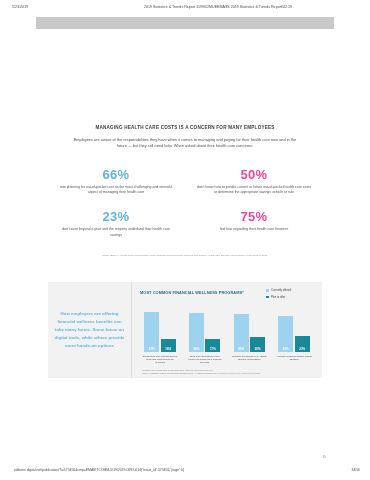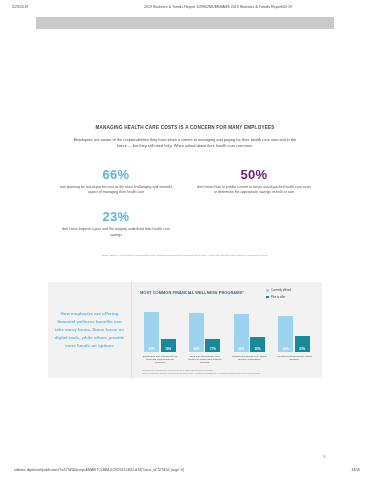--- a/index.html
+++ b/index.html
@@ -61,21 +61,21 @@
   }
   .stat { text-align: center; }
   .stat-num {
     font-size: 13px;
     font-weight: bold;
     letter-spacing: 0.3px;
     line-height: 1;
     margin-bottom: 4px;
   }
   .stat-1 .stat-num, .stat-3 .stat-num { color: #5fb4e5; }
-  .stat-2 .stat-num, .stat-4 .stat-num { color: #701a75; }
+  .stat-2 .stat-num, .stat-4 .stat-num { color: #ec4899; }
   .stat-desc {
     font-size: 3.5px;
     line-height: 1.62;
     color: #555;
     margin: 0 auto;
     max-width: 118px;
   }
 
   
   .source-line {
@@ -195,20 +195,24 @@
         <div class="stat-desc">rate planning for out-of-pocket cost as the most challenging and stressful aspect of managing their health care</div>
       </div>
       <div class="stat stat-2">
         <div class="stat-num">50%</div>
         <div class="stat-desc">don't know how to predict current or future out-of-pocket health care costs or determine the appropriate savings vehicle or rate</div>
       </div>
       <div class="stat stat-3">
         <div class="stat-num">23%</div>
         <div class="stat-desc">don't save beyond a year and the majority underfund their health care savings</div>
       </div>
+      <div class="stat stat-4">
+        <div class="stat-num">75%</div>
+        <div class="stat-desc">feel fear regarding their health care finances</div>
+      </div>
     </div>
 
     <div class="source-line">Source: Bank of America Merrill Lynch website, 2019 Workplace Benefits Report: Supplemental Content, Health Care Savings Account Survey of 801 workers, 2019.</div>
 
     <div class="panel">
       <div class="quote-col">
         <div class="quote-text">How employers are offering financial wellness benefits can take many forms. Some focus on digital tools, while others provide more hands-on options</div>
       </div>
 
       <div class="chart-col">

